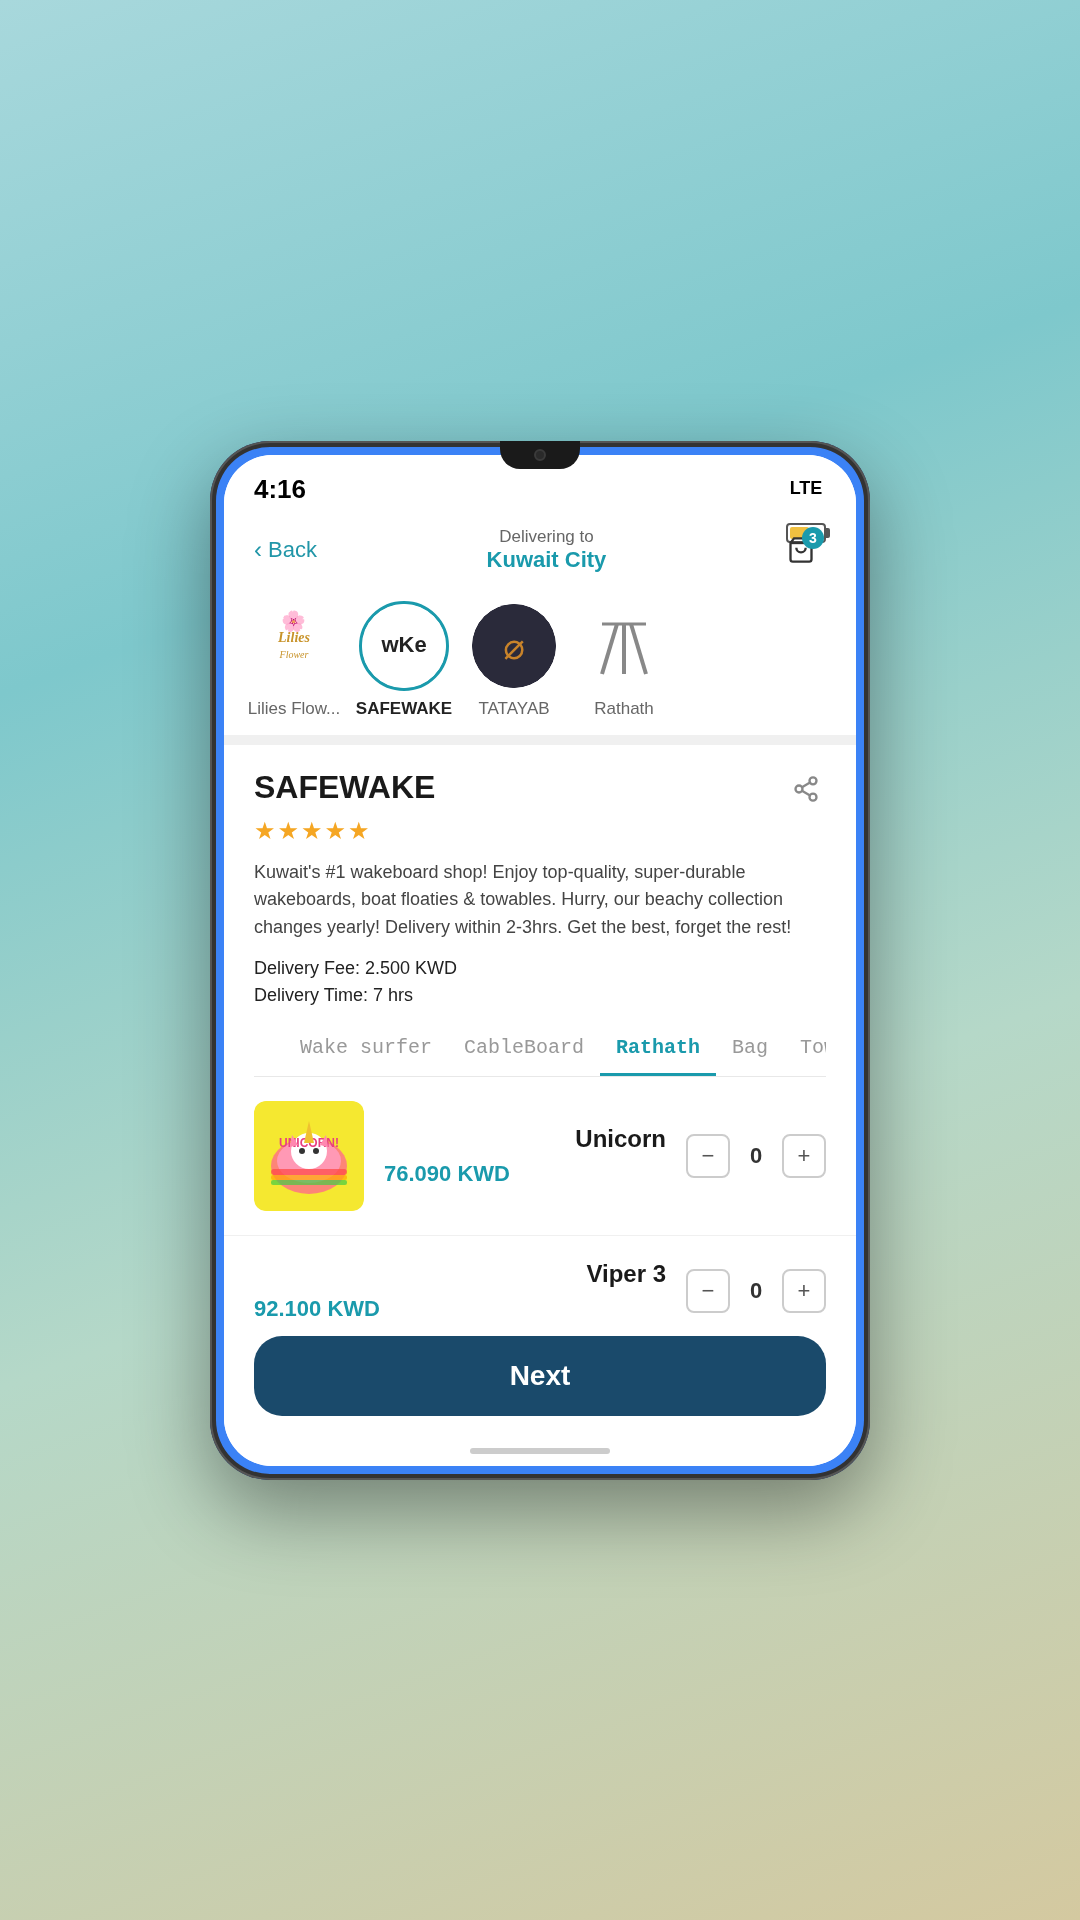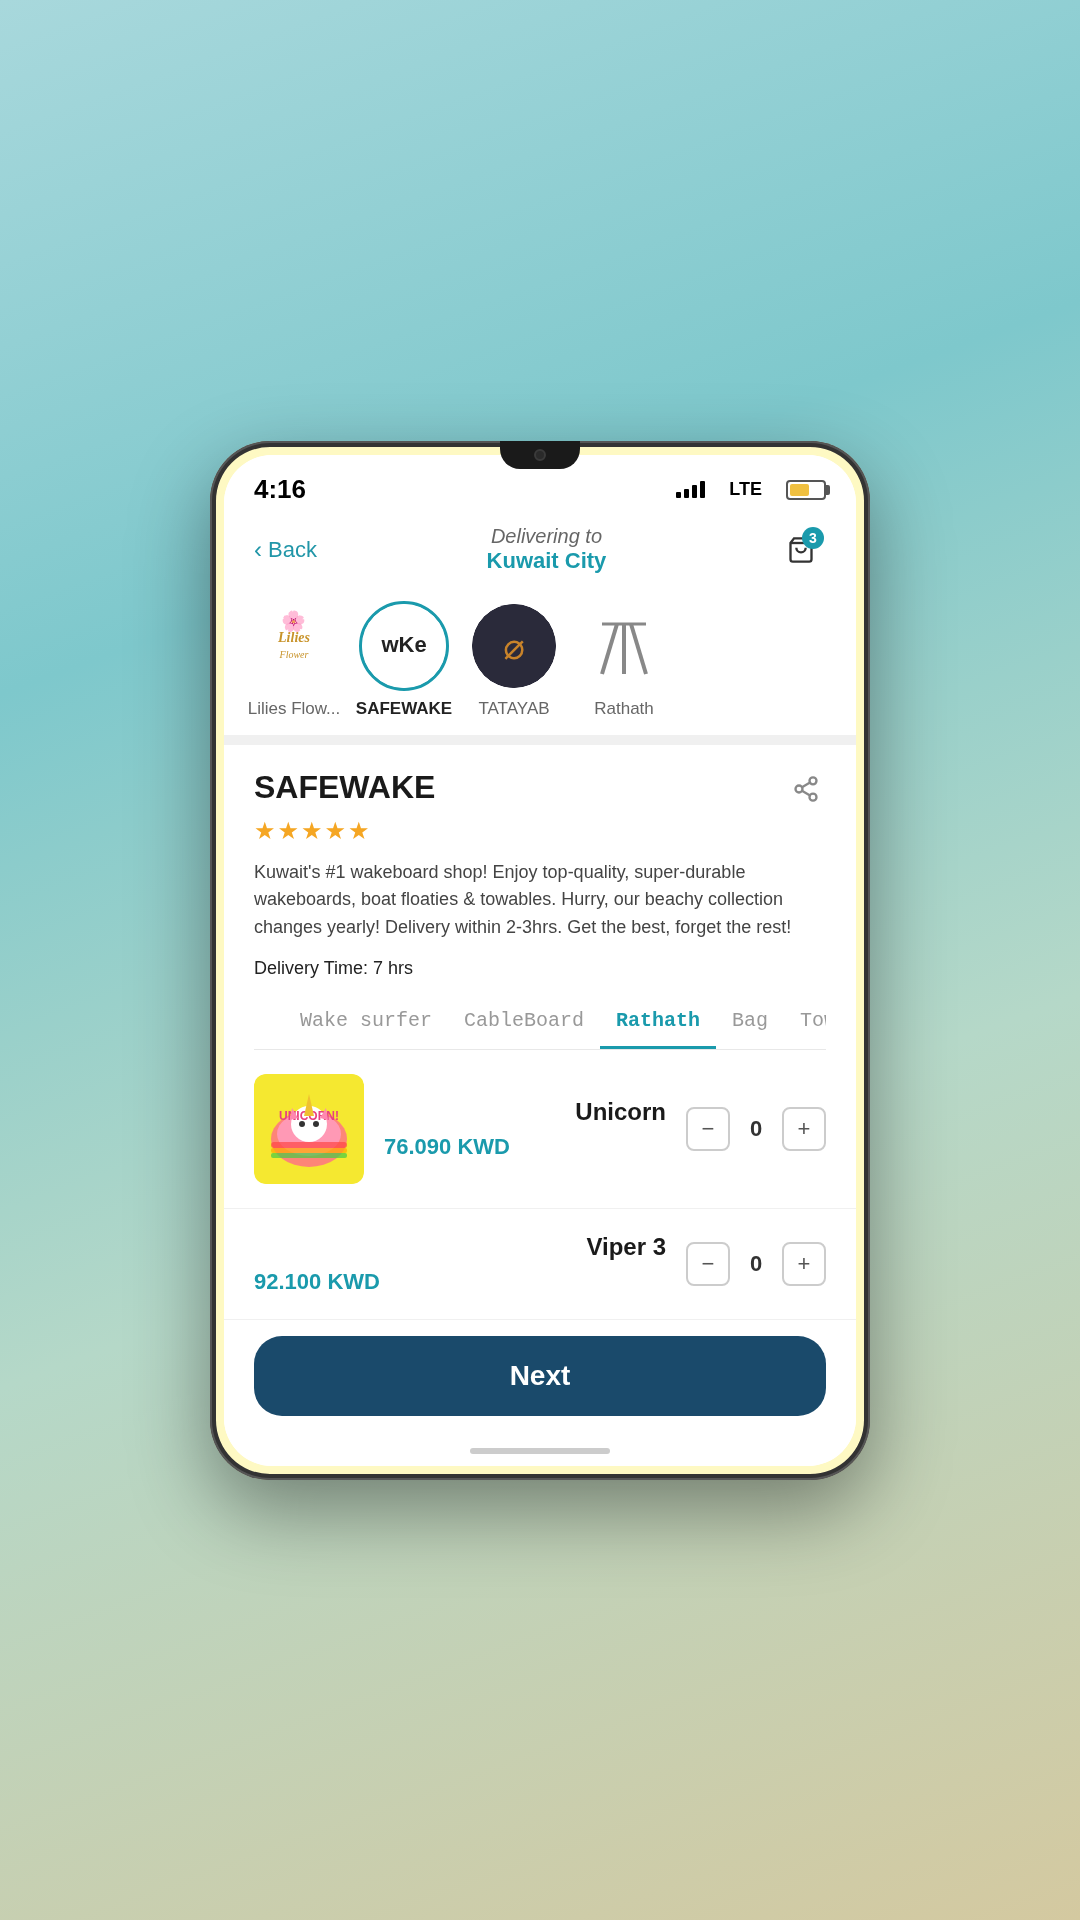--- a/index.html
+++ b/index.html
@@ -12,21 +12,21 @@
       font-family: -apple-system, BlinkMacSystemFont, 'Segoe UI', sans-serif;
       background: linear-gradient(160deg, #a8d8dc 0%, #7ec8cc 30%, #b5d8c8 60%, #d4c9a0 100%);
       display: flex;
       align-items: center;
       justify-content: center;
     }
 
     .phone-frame {
       width: 660px;
       height: 1039px;
-      background: #fef9c3;
+      background: #3b82f6;
       border-radius: 60px;
       box-shadow: 0 30px 80px rgba(0,0,0,0.4), inset 0 0 0 2px #555, inset 0 0 0 6px #333;
       position: relative;
       overflow: hidden;
     }
 
     .phone-screen {
       position: absolute;
       top: 14px;
       left: 14px;
@@ -75,20 +75,21 @@
     }
     .status-time {
       font-size: 26px;
       font-weight: 700;
       color: #000;
     }
     .status-right {
       display: flex;
       align-items: center;
       gap: 24px;
+      flex-direction: column;
     }
     .signal-bars {
       display: flex;
       align-items: flex-end;
       gap: 3px;
     }
     .signal-bar {
       width: 5px;
       background: #000;
       border-radius: 1px;
@@ -145,24 +146,23 @@
       cursor: pointer;
     }
     .back-chevron {
       font-size: 24px;
       color: #2196A8;
     }
     .header-center {
       text-align: center;
     }
     .delivering-to {
-      font-size: 20px;
+      font-size: 17px;
       color: #666;
       font-weight: 400;
-      font-style: italic;
     }
     .delivering-city {
       font-size: 22px;
       font-weight: 700;
       color: #1a9aac;
     }
     .cart-btn {
       position: relative;
       width: 50px;
       height: 50px;
@@ -568,20 +568,21 @@
             <circle cx="18" cy="5" r="3"></circle>
               <circle cx="6" cy="12" r="3"></circle>
               <circle cx="18" cy="19" r="3"></circle>
             <line x1="8.59" y1="13.51" x2="15.42" y2="17.49"></line>
             <line x1="15.41" y1="6.51" x2="8.59" y2="10.49"></line>
           </svg>
         </div>
       </div>
       <div class="stars">★★★★★</div>
       <p class="store-desc">Kuwait's #1 wakeboard shop! Enjoy top-quality, super-durable wakeboards, boat floaties &amp; towables. Hurry, our beachy collection changes yearly! Delivery within 2-3hrs. Get the best, forget the rest!</p>
+      <p class="delivery-info">Delivery Fee: 2.500 KWD</p>
       <p class="delivery-info">Delivery Time: 7 hrs</p>
 
       <div class="category-tabs">
         <div class="cat-tab">Wake surfer</div>
         <div class="cat-tab">CableBoard</div>
         <div class="cat-tab active">Rathath</div>
         <div class="cat-tab">Bag</div>
         <div class="cat-tab">Tow...</div>
       </div>
     </div>

